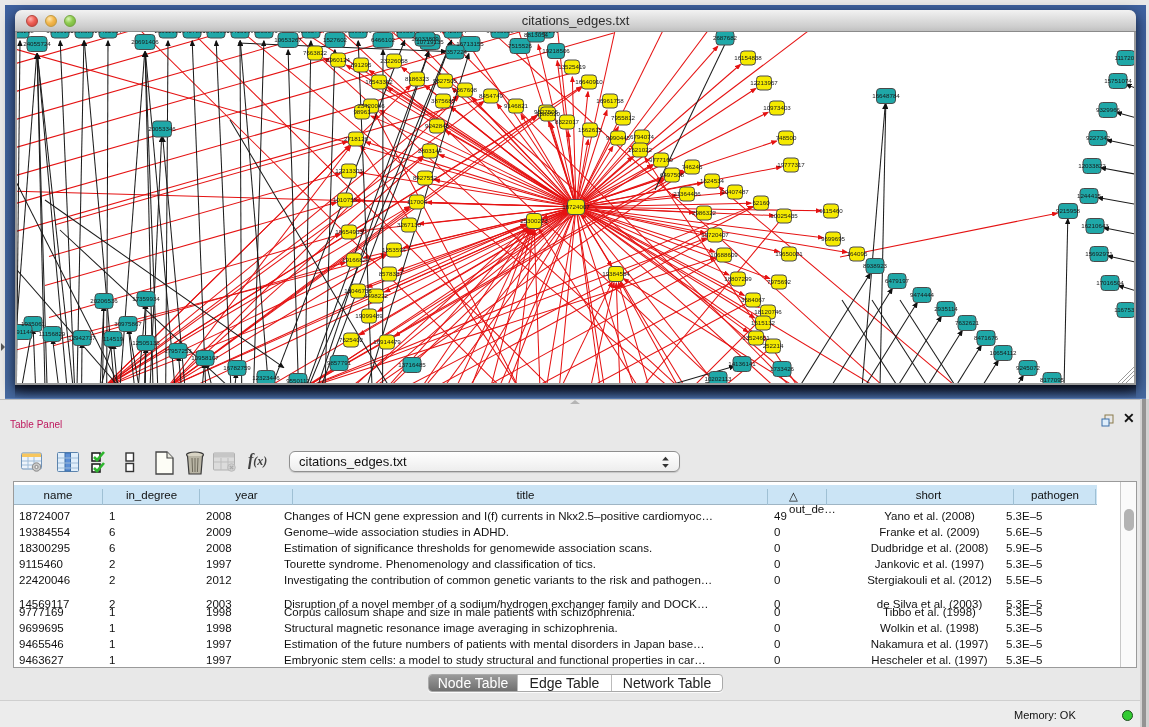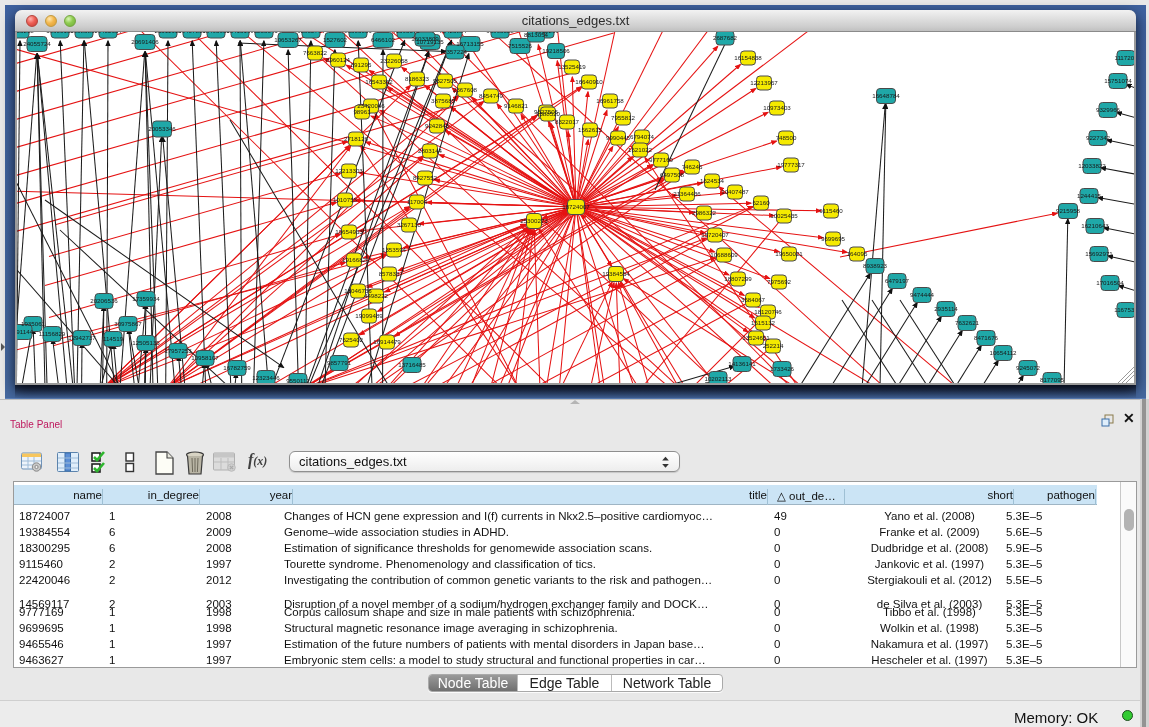--- a/index.html
+++ b/index.html
@@ -12,35 +12,35 @@
 .tl{position:absolute;top:5px;width:12px;height:12px;border-radius:50%}
 #canvas{position:absolute;left:2px;top:22px;width:1117px;height:351px;background:#fff;overflow:hidden}
 #tpanel{position:absolute;left:0;top:399px;width:1149px;height:328px;background:#e8e8e8;border-top:1px solid #bdbdbd}
 #tphead{position:absolute;left:10px;top:419px;font-size:10px;color:#be185d}
 .tbi{position:absolute;top:450px}
 #dd{position:absolute;left:289px;top:451px;width:391px;height:21px;border:1px solid #8f8f8f;border-radius:6px;
  background:linear-gradient(#ffffff,#ededed);font-size:13px;color:#111;line-height:20px;padding-left:9px;
  box-shadow:0 1px 1px rgba(0,0,0,.15)}
 #tblbox{position:absolute;left:13px;top:481px;width:1124px;height:187px;background:#fff;border:1px solid #9a9a9a;overflow:hidden}
 #thead{position:absolute;left:0;top:3px;width:1083px;height:20px;background:#cbe4f5;border-bottom:1px solid #9fb5c4;font-size:11.5px;color:#111}
-#thead span{position:absolute;top:4px;text-align:right;border-right:1px solid #9fc0d4;height:16px}
+#thead span{position:absolute;top:4px;text-align:center;border-right:1px solid #9fc0d4;height:16px}
 .tr{position:absolute;left:0;width:1105px;height:16px;font-size:11.5px;color:#111;white-space:nowrap}
 .tr span{position:absolute;top:0}
 .c1{left:5px}.c2{left:95px}.c3{left:192px}.c4{left:270px}.c5{left:760px}
 .c6{left:830px;width:171px;text-align:center}.c7{left:992px}
 #vsb{position:absolute;left:1106px;top:0;width:17px;height:186px;background:#fafafa;border-left:1px solid #c8c8c8}
 #vsb .th{position:absolute;left:3px;top:27px;width:10px;height:22px;border-radius:5px;background:#b3b3b3}
 #tabs{position:absolute;left:428px;top:674px;height:18px;border:1px solid #a9a9a9;border-radius:4px;
  background:#fff;font-size:14px;color:#222;box-shadow:0 1px 0 rgba(255,255,255,.8)}
 #tabs span{display:inline-block;height:100%;line-height:16px;text-align:center;vertical-align:top}
 #tabs .s1{width:88px}#tabs .s2{width:93px}#tabs .s3{width:110px}
 #tabs .sel{background:linear-gradient(#9a9a9a,#6f6f6f);color:#fff;border-radius:3px 0 0 3px}
 #tabs .sep{width:0;padding:0;border-left:1px solid #bbb}
 #sbar{position:absolute;left:0;top:700px;width:1149px;height:27px;background:#ececec;border-top:1px solid #cfcfcf}
-#mem{position:absolute;left:1014px;top:709px;font-size:15px;color:#111}
+#mem{position:absolute;left:1014px;top:709px;font-size:11px;color:#111}
 #memdot{position:absolute;left:1122px;top:710px;width:11px;height:11px;border-radius:50%;background:#32cb32;border:1.5px solid #1c4d1c}
 #rstrip{position:absolute;left:1140px;top:399px;width:9px;height:328px;background:#d2d2d2}
 #rstrip i{position:absolute;left:2px;top:0;width:4px;height:100%;background:#939393;display:block}
 </style></head><body>
 <div id="desk"></div>
 <div style="position:absolute;left:15px;top:385px;width:1121px;height:13px;background:linear-gradient(rgba(12,20,40,.8),rgba(45,66,105,.05))"></div>
 <div id="win">
  <div id="tbar">citations_edges.txt</div>
  <div class="tl" style="left:11px;background:radial-gradient(circle at 35% 30%,#ffb3ae,#ee5f55 45%,#c33b33);border:1px solid #b5443c"></div>
  <div class="tl" style="left:30px;background:radial-gradient(circle at 35% 30%,#ffe9b0,#f3b64b 45%,#d89b33);border:1px solid #c29a3e"></div>
@@ -670,21 +670,21 @@
      <path d="M1.2 4.6 L4.5 0.8 L7.8 4.6 z" fill="#333"></path>
       <path d="M1.2 8 L4.5 11.8 L7.8 8 z" fill="#333"></path>
     </svg>
  </div>
  <div id="tblbox">
    <div id="thead">
      <span style="left:0;width:89px">name</span>
       <span style="left:90px;width:96px">in_degree</span>
      <span style="left:187px;width:92px">year</span>
       <span style="left:270px;width:484px">title</span>
-     <span style="left:755px;width:76px;text-align:left;padding-left:8px">△ out_de…</span>
+     <span style="left:755px;width:58px;text-align:left;padding-left:20px">△ out_de…</span>
      <span style="left:830px;width:170px">short</span>
       <span style="left:1001px;width:81px">pathogen</span>
    </div>
    <div class="tr" style="top:28px">
       <span class="c1">18724007</span>
       <span class="c2">1</span>
       <span class="c3">2008</span>
       <span class="c4">Changes of HCN gene expression and I(f) currents in Nkx2.5–positive cardiomyoc…</span>
       <span class="c5">49</span>
       <span class="c6">Yano et al. (2008)</span>

